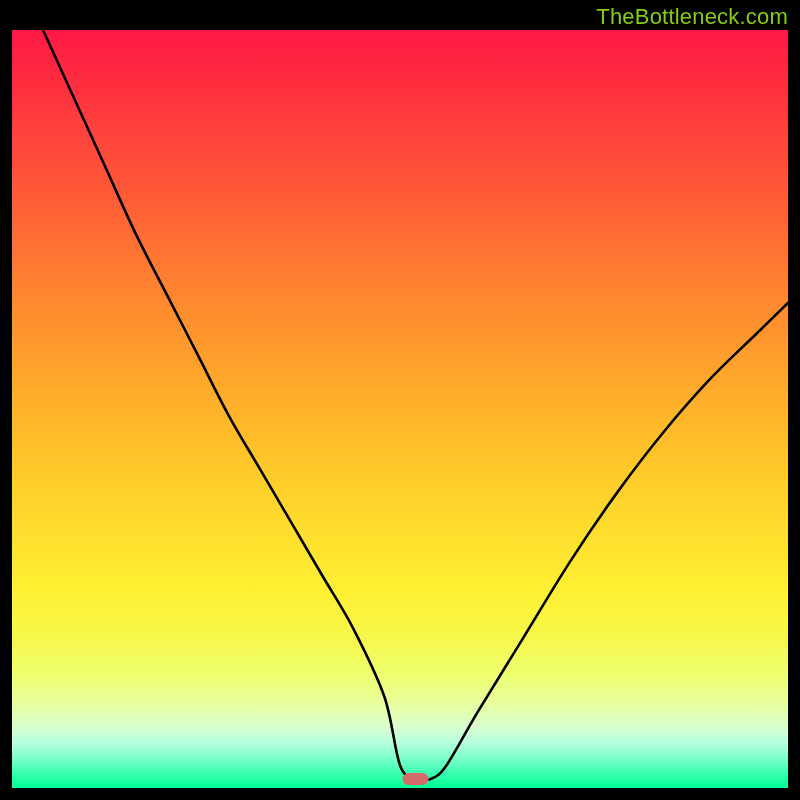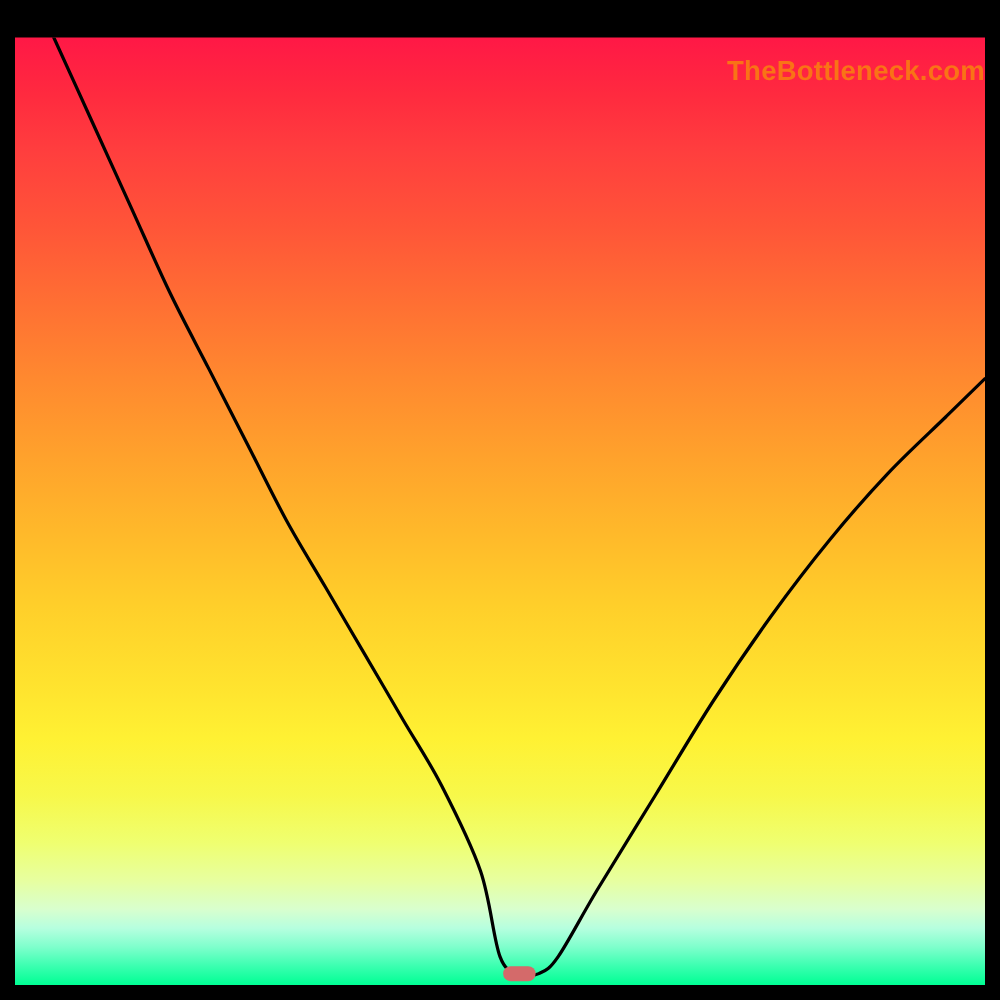--- a/index.html
+++ b/index.html
@@ -14,26 +14,25 @@
   .frame {
     position: relative;
     width: 800px;
     height: 800px;
     background: #000;
   }
   .watermark {
     position: absolute;
     top: 4px;
     right: 12px;
-    color: #f97316;
+    color: #84cc16;
     font-size: 22px;
-    font-weight: 700;
+    font-weight: 400;
     letter-spacing: 0.2px;
     z-index: 5;
-    margin-top: 40px;
   }
   .plot-area {
     position: absolute;
     left: 12px;
     top: 30px;
     width: 776px;
     height: 758px;
     background: linear-gradient(to bottom,
       #ff1846 0%,
       #ff2a3f 6%,

